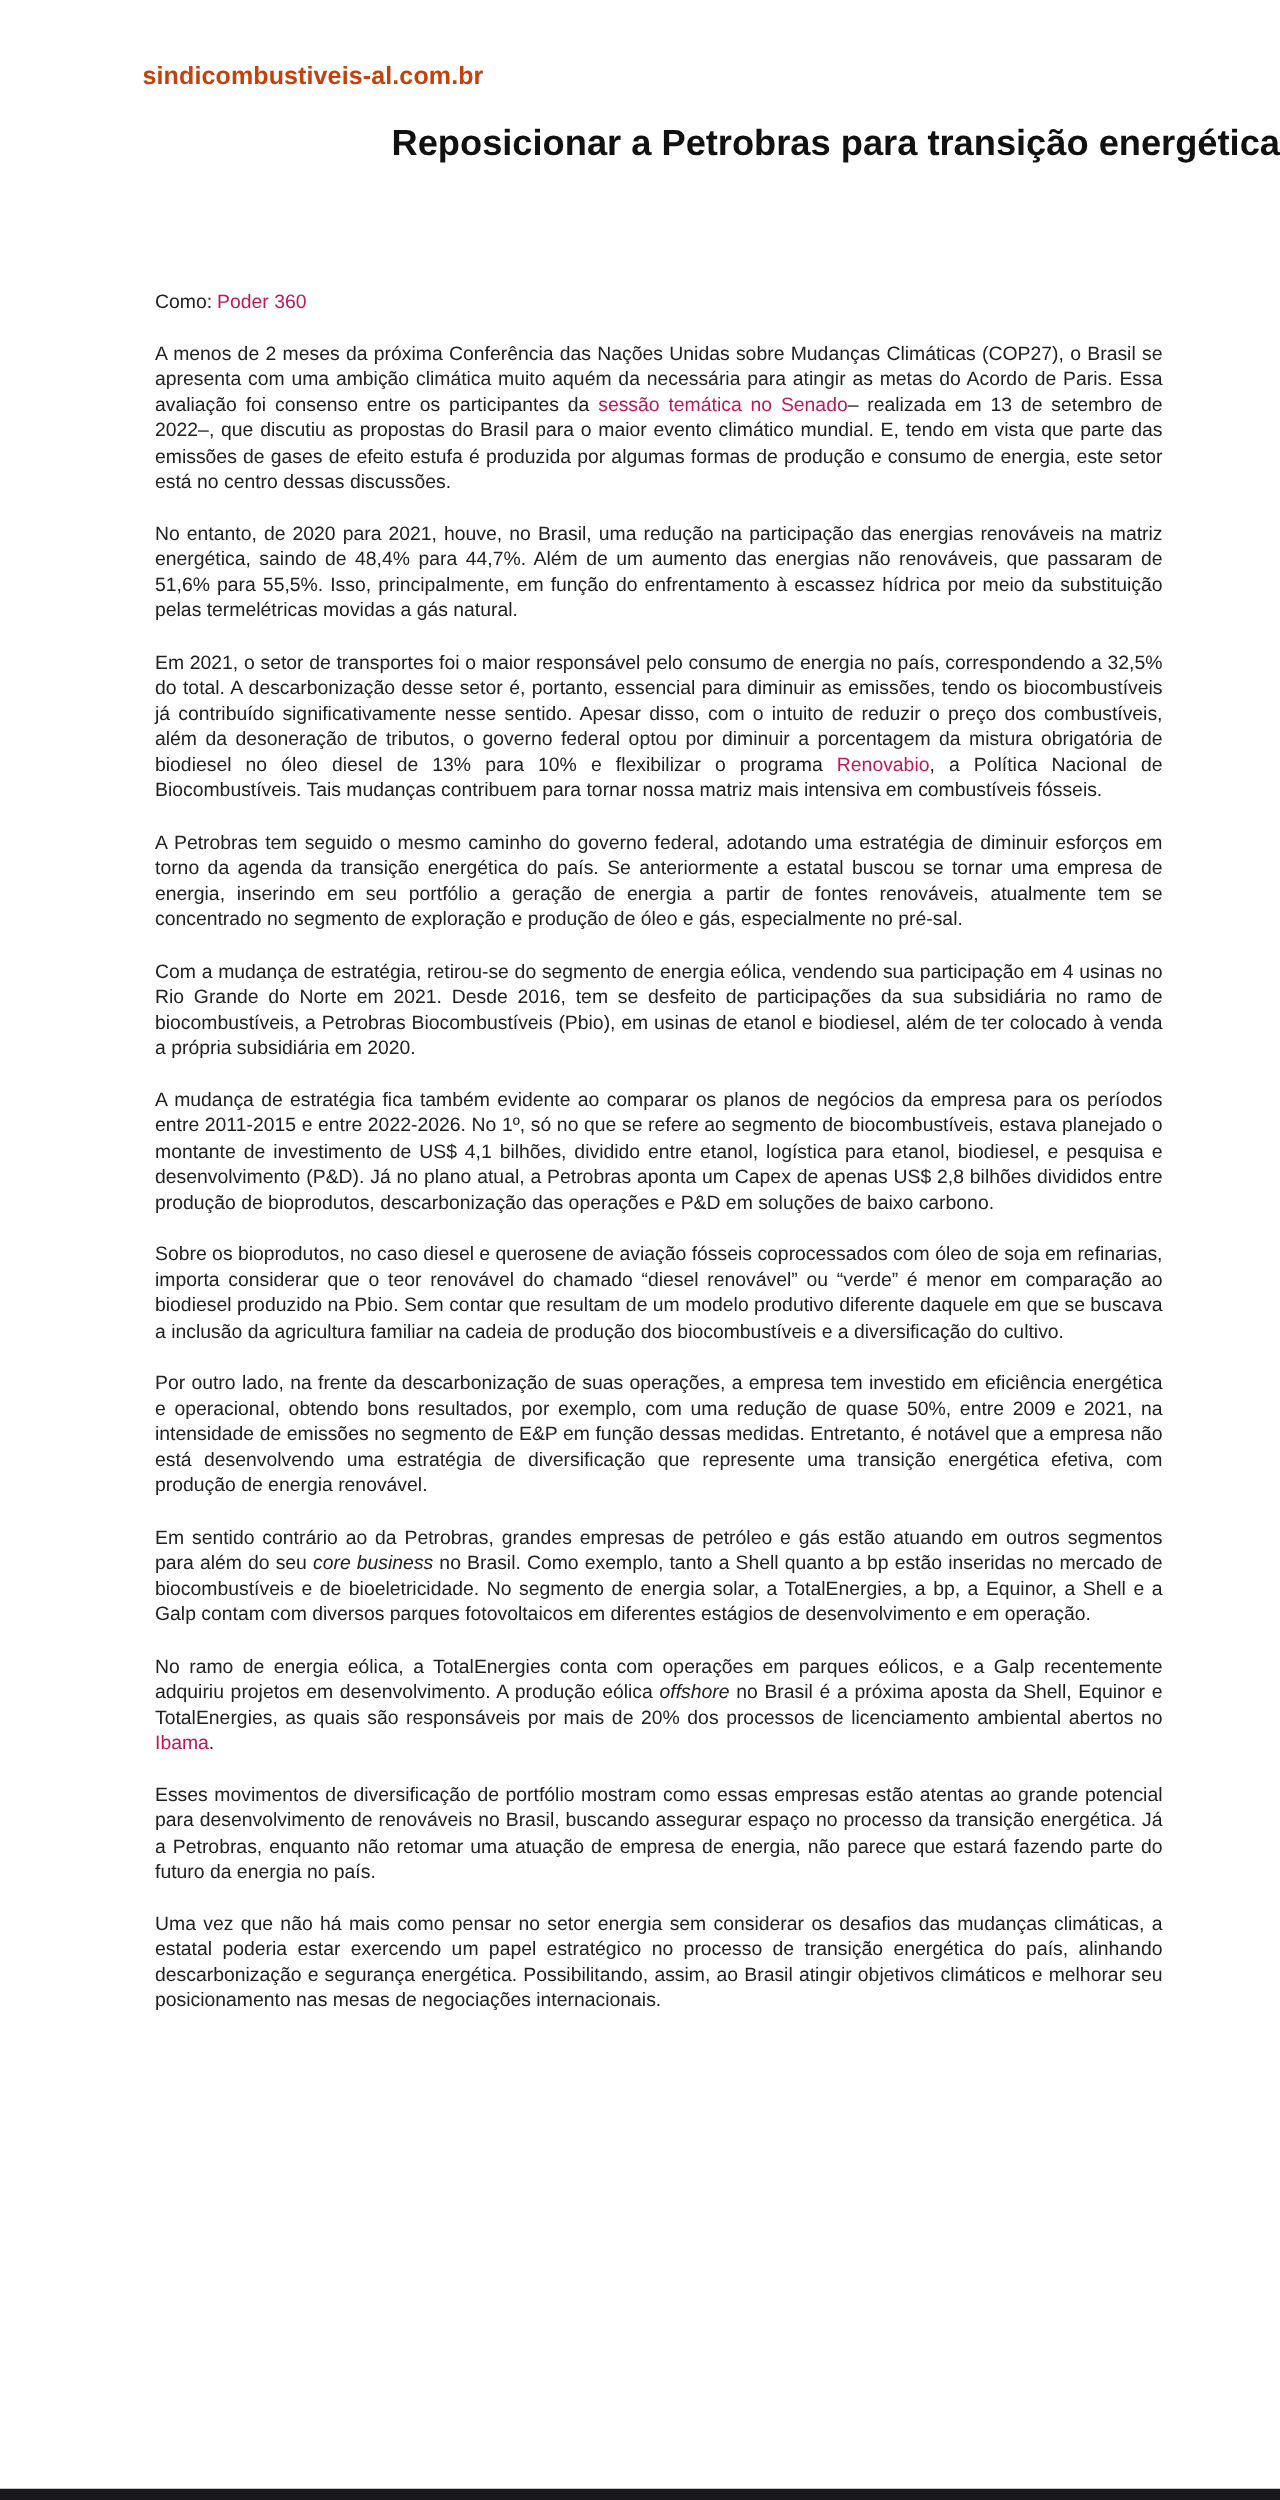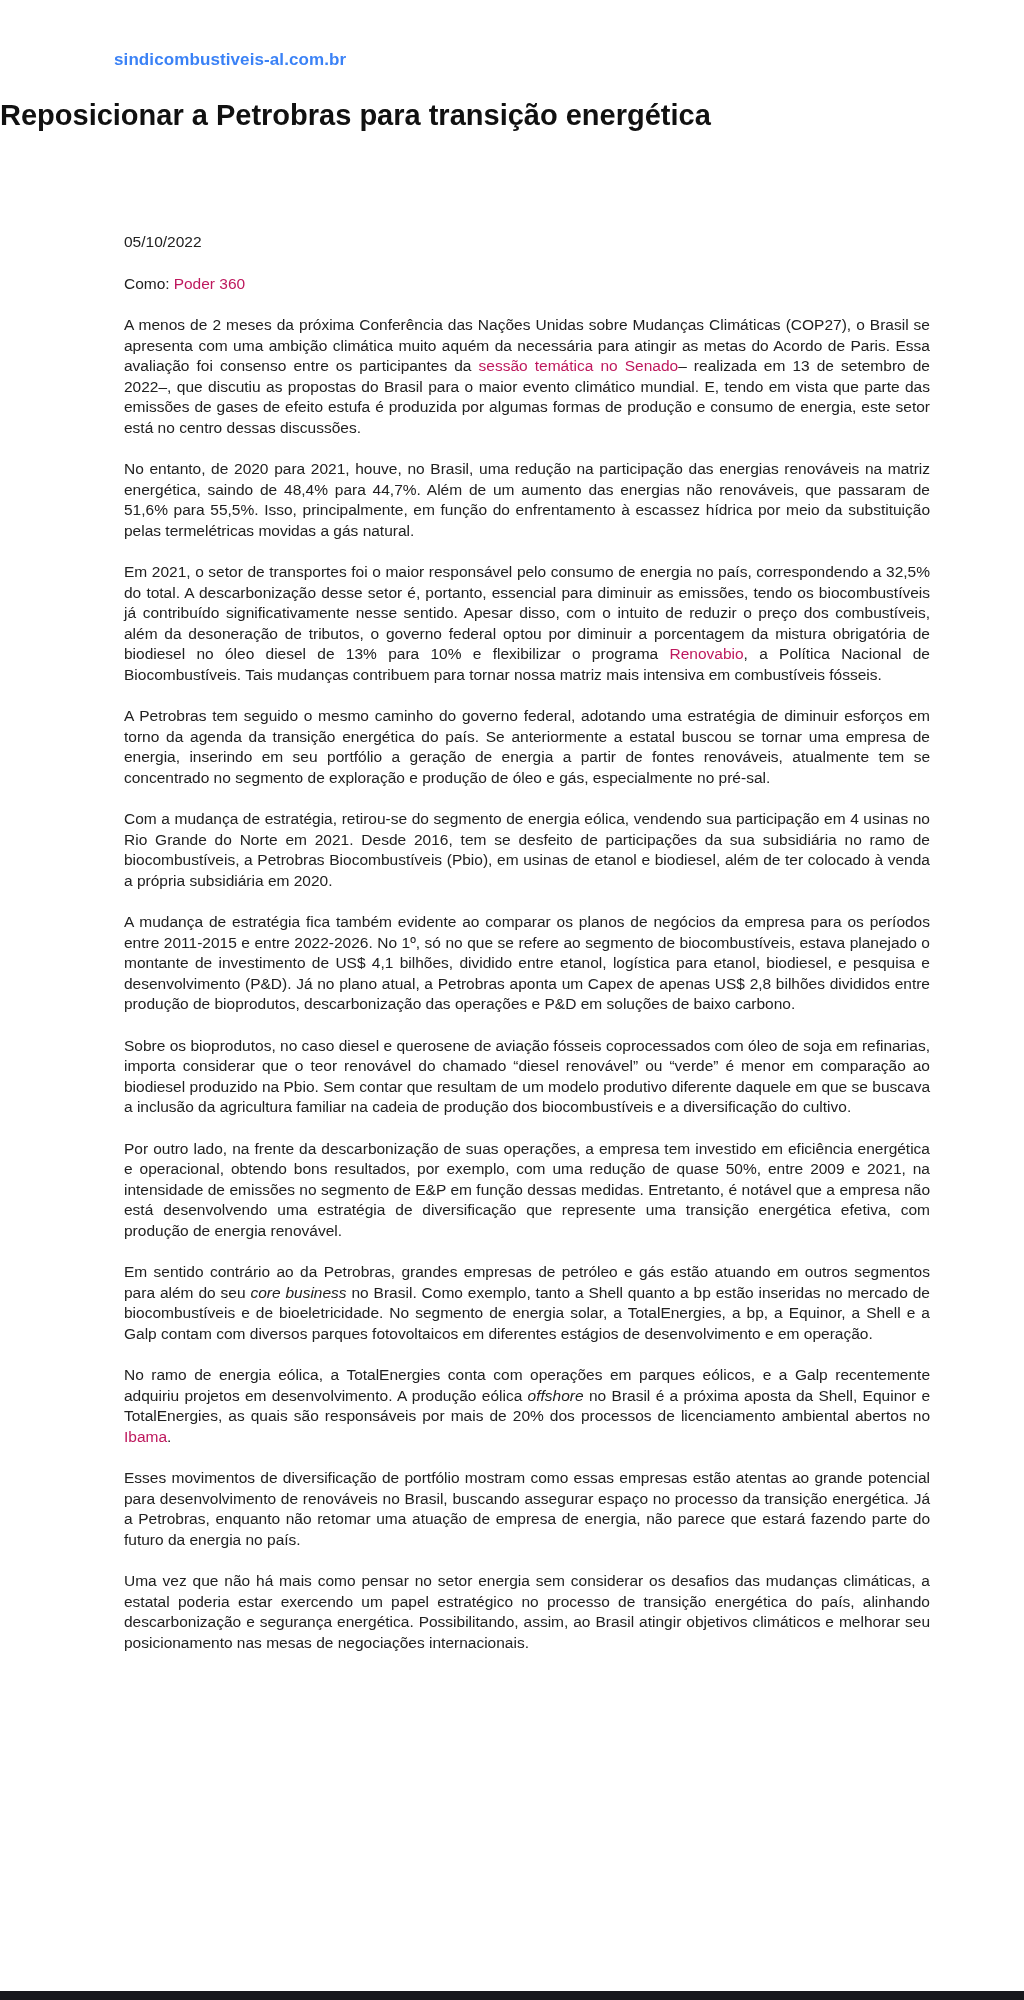--- a/index.html
+++ b/index.html
@@ -9,32 +9,32 @@
     background: #ffffff;
     position: relative;
     overflow: hidden;
     font-family: "Liberation Sans", "DejaVu Sans", sans-serif;
     color: #212121;
   }
   .site-name {
     position: absolute;
     left: 114px;
     top: 50px;
-    font-size: 17px;
+    font-size: 20px;
     font-weight: 700;
-    color: #3b82f6;
+    color: #c2410c;
     letter-spacing: 0.1px;
   }
   .title {
     position: absolute;
     top: 96px;
     left: 0;
     width: 1024px;
     margin: 0;
-    text-align: left;
+    text-align: right;
     font-size: 29px;
     line-height: 38px;
     font-weight: 700;
     color: #111111;
   }
   .title-line { display: block; }
   .content {
     position: absolute;
     left: 124px;
     top: 232px;
@@ -61,21 +61,20 @@
 
 <div class="page">
 
   <div class="site-name">sindicombustiveis-al.com.br</div>
 
   <h1 class="title">
     <span class="title-line">Reposicionar a Petrobras para transição energética</span>
   </h1>
 
   <div class="content">
-    <p class="meta">05/10/2022</p>
     <p class="meta">
       <span>Como:</span><a class="glink source-link">Poder 360</a>
     </p>
     <div id="article-body">
         <p class="para"><span>A menos de 2 meses da próxima Conferência das Nações Unidas sobre Mudanças Climáticas (COP27), o Brasil se apresenta com uma ambição climática muito aquém da necessária para atingir as metas do Acordo de Paris. Essa avaliação foi consenso entre os participantes da </span><a class="glink">sessão temática no Senado</a><span>– realizada em 13 de setembro de 2022–, que discutiu as propostas do Brasil para o maior evento climático mundial. E, tendo em vista que parte das emissões de gases de efeito estufa é produzida por algumas formas de produção e consumo de energia, este setor está no centro dessas discussões.</span></p>
         <p class="para"><span>No entanto, de 2020 para 2021, houve, no Brasil, uma redução na participação das energias renováveis na matriz energética, saindo de 48,4% para 44,7%. Além de um aumento das energias não renováveis, que passaram de 51,6% para 55,5%. Isso, principalmente, em função do enfrentamento à escassez hídrica por meio da substituição pelas termelétricas movidas a gás natural.</span></p>
         <p class="para"><span>Em 2021, o setor de transportes foi o maior responsável pelo consumo de energia no país, correspondendo a 32,5% do total. A descarbonização desse setor é, portanto, essencial para diminuir as emissões, tendo os biocombustíveis já contribuído significativamente nesse sentido. Apesar disso, com o intuito de reduzir o preço dos combustíveis, além da desoneração de tributos, o governo federal optou por diminuir a porcentagem da mistura obrigatória de biodiesel no óleo diesel de 13% para 10% e flexibilizar o programa </span><a class="glink">Renovabio</a><span>, a Política Nacional de Biocombustíveis. Tais mudanças contribuem para tornar nossa matriz mais intensiva em combustíveis fósseis.</span></p>
         <p class="para"><span>A Petrobras tem seguido o mesmo caminho do governo federal, adotando uma estratégia de diminuir esforços em torno da agenda da transição energética do país. Se anteriormente a estatal buscou se tornar uma empresa de energia, inserindo em seu portfólio a geração de energia a partir de fontes renováveis, atualmente tem se concentrado no segmento de exploração e produção de óleo e gás, especialmente no pré-sal.</span></p>
         <p class="para"><span>Com a mudança de estratégia, retirou-se do segmento de energia eólica, vendendo sua participação em 4 usinas no Rio Grande do Norte em 2021. Desde 2016, tem se desfeito de participações da sua subsidiária no ramo de biocombustíveis, a Petrobras Biocombustíveis (Pbio), em usinas de etanol e biodiesel, além de ter colocado à venda a própria subsidiária em 2020.</span></p>
         <p class="para"><span>A mudança de estratégia fica também evidente ao comparar os planos de negócios da empresa para os períodos entre 2011-2015 e entre 2022-2026. No 1º, só no que se refere ao segmento de biocombustíveis, estava planejado o montante de investimento de US$ 4,1 bilhões, dividido entre etanol, logística para etanol, biodiesel, e pesquisa e desenvolvimento (P&amp;D). Já no plano atual, a Petrobras aponta um Capex de apenas US$ 2,8 bilhões divididos entre produção de bioprodutos, descarbonização das operações e P&amp;D em soluções de baixo carbono.</span></p>

